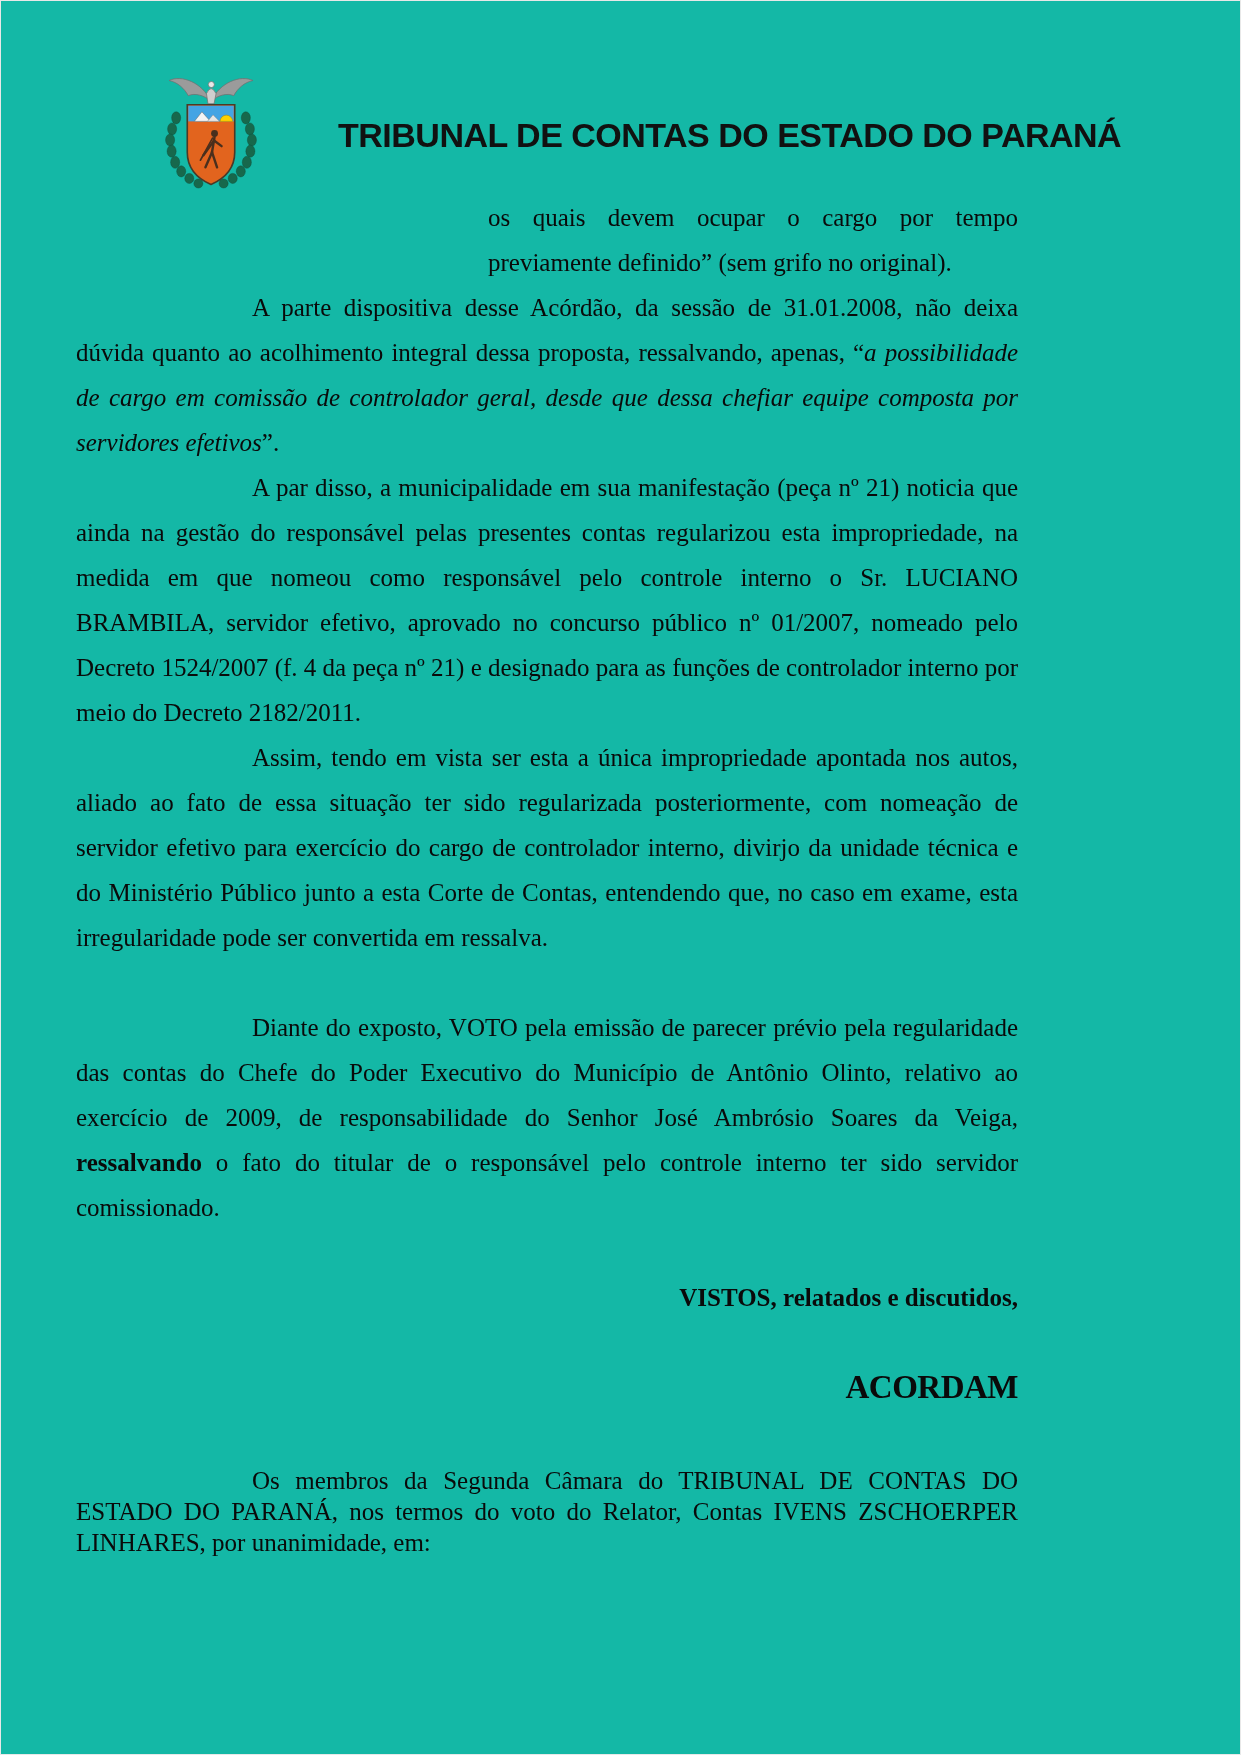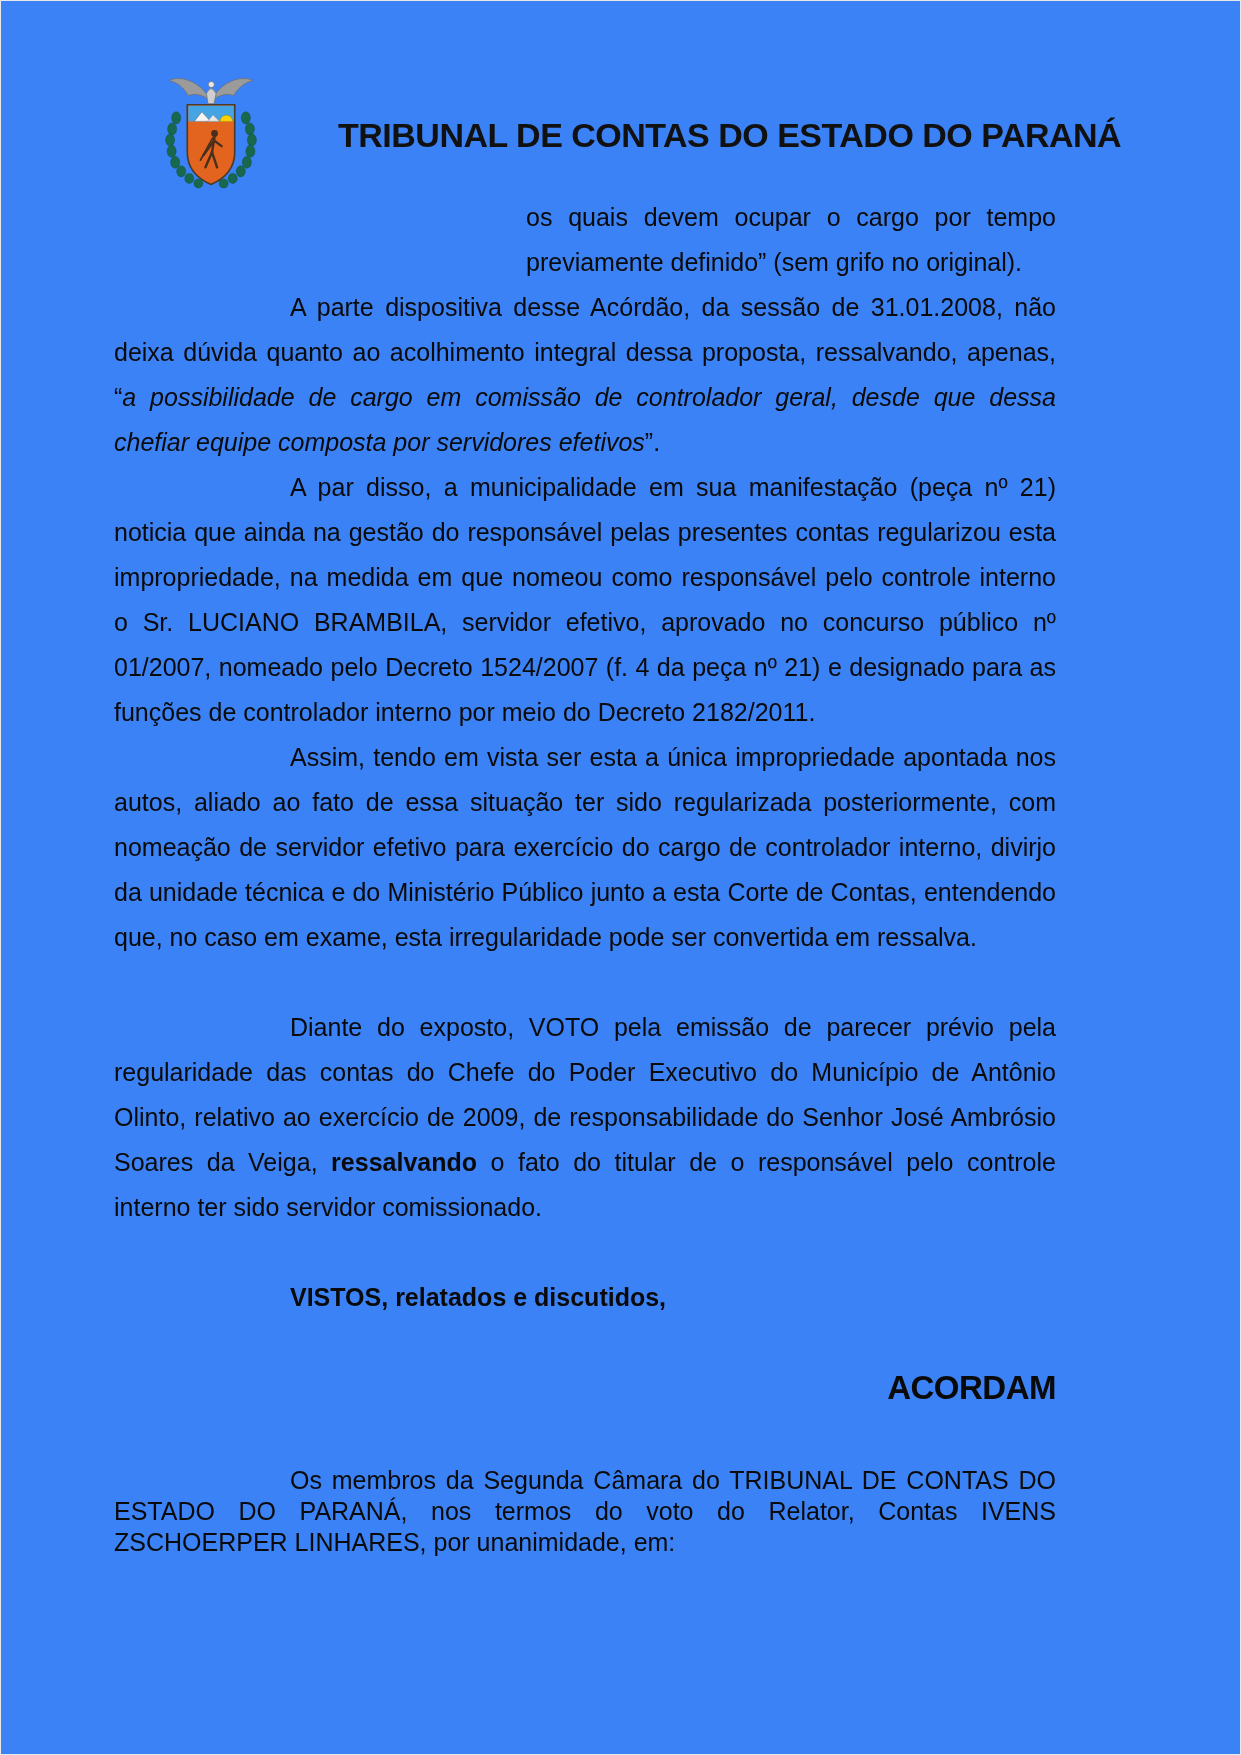--- a/index.html
+++ b/index.html
@@ -5,21 +5,21 @@
   html, body {
     margin: 0;
     padding: 0;
     background: #ffffff;
   }
   .page {
     position: relative;
     width: 1241px;
     height: 1755px;
     margin: 0 auto;
-    background: #3b82f6;
+    background: #14b8a6;
     color: #000000;
     font-family: "Liberation Sans", "DejaVu Sans", sans-serif;
     overflow: hidden;
     box-shadow: inset 0 0 0 1px #e8e8e8;
   }
   
   .header {
     position: relative;
     height: 195px;
   }
@@ -36,45 +36,46 @@
     top: 116px;
     width: 800px;
     font-size: 34px;
     font-weight: bold;
     letter-spacing: -0.5px;
     white-space: nowrap;
     color: #111;
   }
   
   .doc-body {
-    margin-left: 114px;
+    margin-left: 76px;
     width: 942px;
     font-size: 25px;
     color: #0a0a0a;
+    font-family: Liberation Serif, serif;
   }
   .quote-block {
     margin: 0 0 0 412px;
     line-height: 45px;
     text-align: justify;
   }
   .para {
     margin: 0;
     line-height: 45px;
     text-align: justify;
     text-indent: 176px;
   }
   .gap-before {
     margin-top: 45px;
   }
   .vistos {
     margin-top: 45px;
     font-weight: bold;
     line-height: 45px;
     text-indent: 176px;
-    text-align: left;
+    text-align: right;
   }
   .acordam {
     margin-top: 45px;
     line-height: 45px;
     font-size: 33px;
     font-weight: bold;
     text-align: right;
     letter-spacing: -0.5px;
   }
   .closing {

